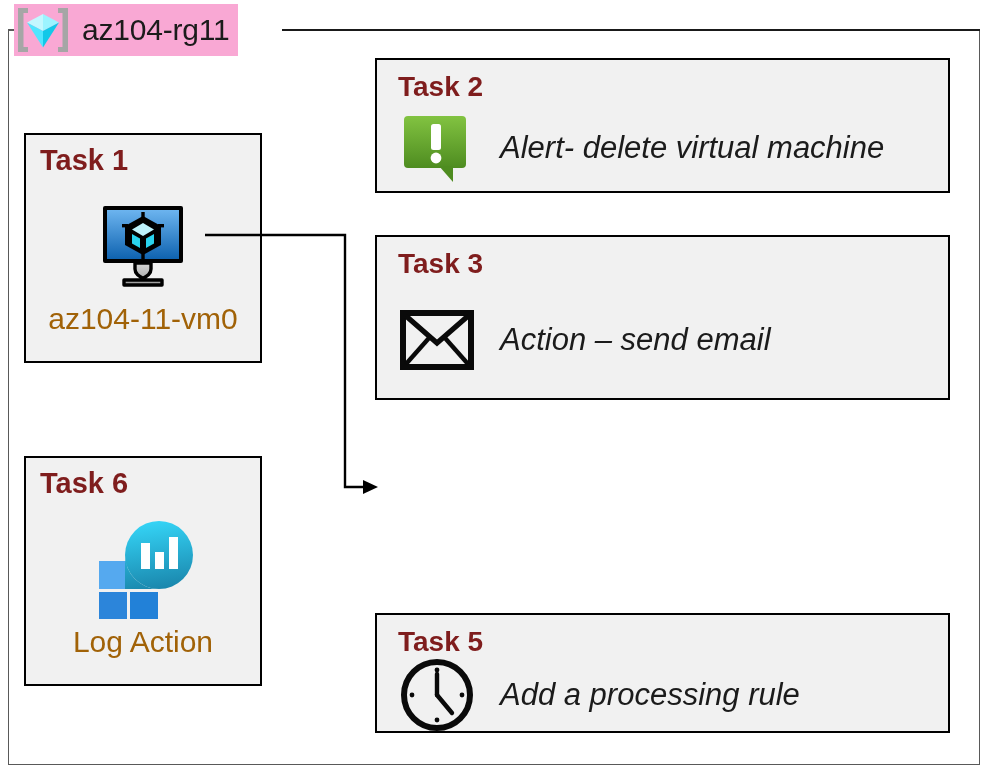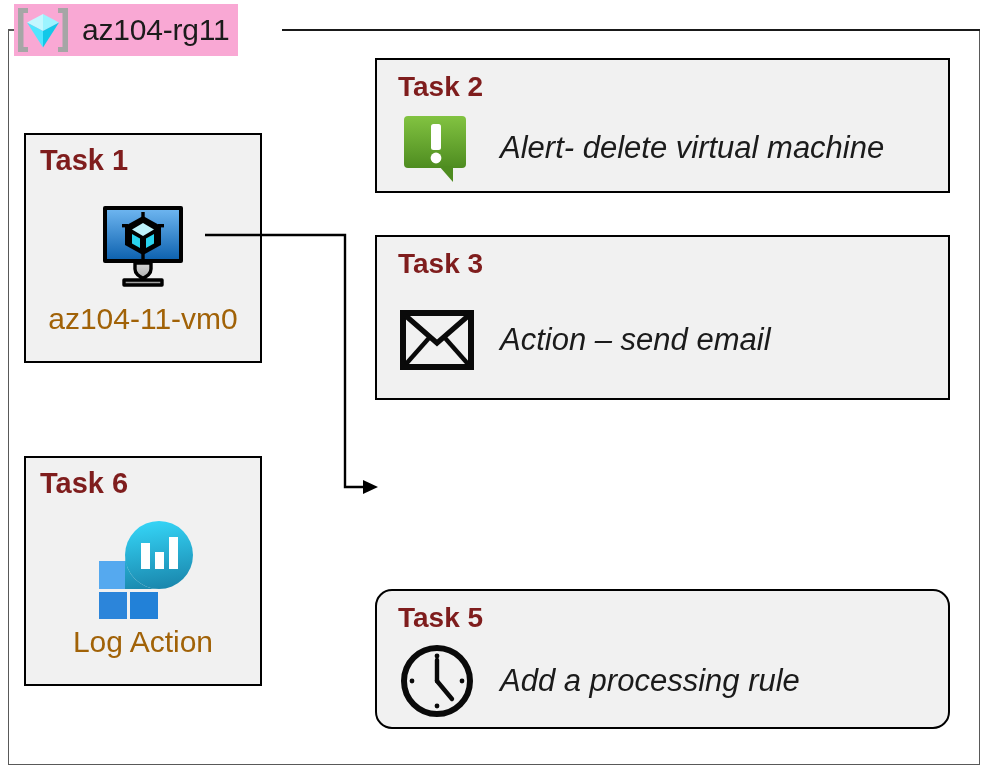--- a/index.html
+++ b/index.html
@@ -115,21 +115,21 @@
     color: #a16207;
     line-height: 1.1;
     white-space: nowrap;
   }
 
   
   .box-right { left: 375px; width: 575px; }
   #task2-box { top: 58px; height: 135px; }
   #task3-box { top: 235px; height: 165px; }
   #task4-box { top: 411px; height: 145px; }
-  #task5-box { top: 589px; height: 140px; border-radius: 17px; }
+  #task5-box { top: 613px; height: 120px; }
   .box-right .task-heading {
     left: 21px;
     top: 13px;
     font-size: 28px;
   }
   .right-row {
     position: absolute;
     left: 21px;
     right: 10px;
     top: 48px;

